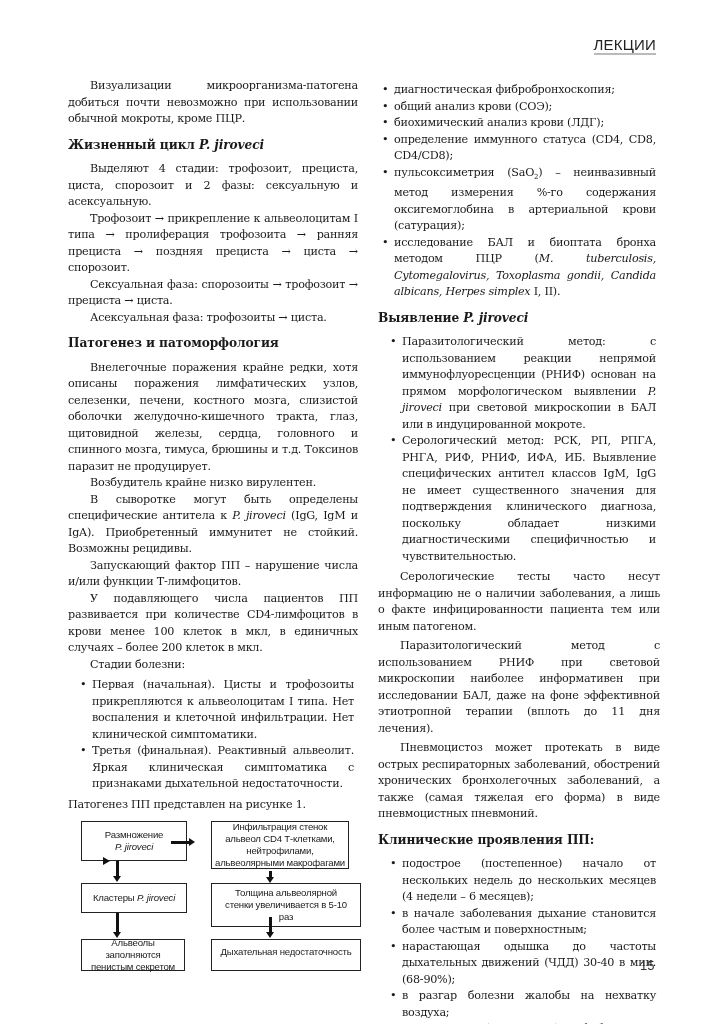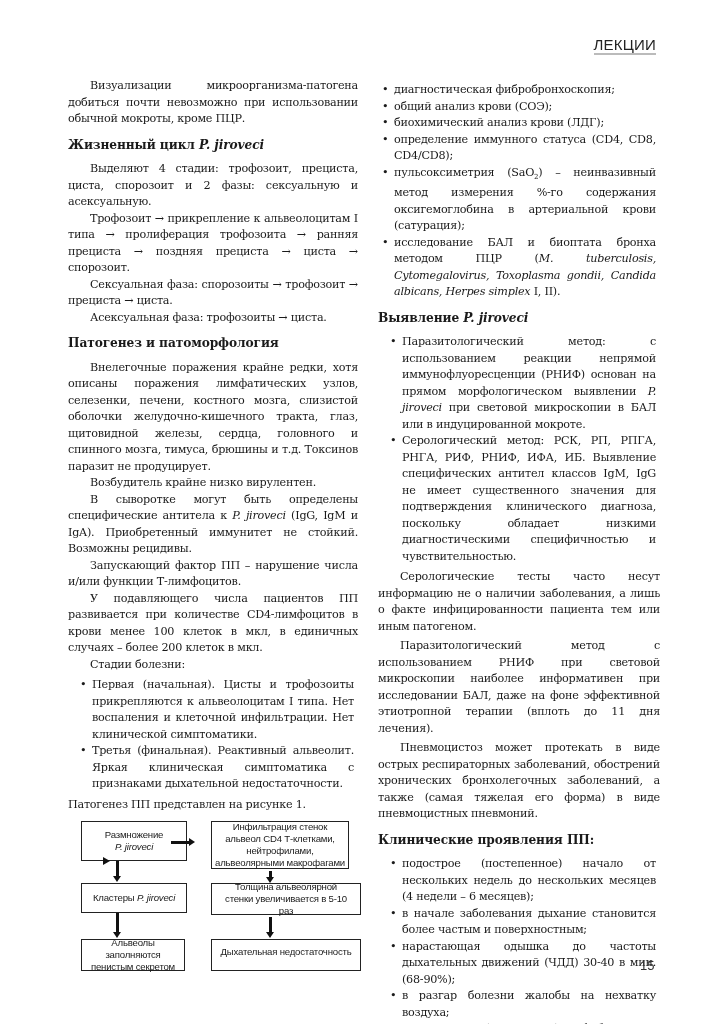--- a/index.html
+++ b/index.html
@@ -64,21 +64,21 @@
   <div class="diagram">
     <div class="box" style="left:0;top:0;width:104px;height:38px;">
       <span>Размножение</span>
       <i>P. jiroveci</i>
     </div>
     <div class="box" style="left:0;top:62px;width:104px;height:28px;">
       <span><span>Кластеры </span><i>P. jiroveci</i></span>
     </div>
     <div class="box" style="left:0;top:118px;width:104px;height:32px;padding:0 2px;box-sizing:border-box;">Альвеолы заполняются пенистым секретом</div>
     <div class="box" style="left:130px;top:0;width:138px;height:48px;padding:0 3px;box-sizing:border-box;">Инфильтрация стенок альвеол CD4 Т-клетками, нейтрофилами, альвеолярными макрофагами</div>
-    <div class="box" style="left:130px;top:62px;width:150px;height:32px;padding:0 8px;box-sizing:border-box;">Толщина альвеолярной стенки увеличивается в 5-10 раз</div>
+    <div class="box" style="left:130px;top:62px;width:150px;height:44px;padding:0 8px;box-sizing:border-box;">Толщина альвеолярной стенки увеличивается в 5-10 раз</div>
     <div class="box" style="left:130px;top:118px;width:150px;height:32px;justify-content:flex-start;padding-top:6px;box-sizing:border-box;">Дыхательная недостаточность</div>
     <div class="arrow-h" style="left:106px;top:20px;width:18px;"></div>
     <div class="tri-r" style="left:38px;top:36px;"></div>
     <div class="arrow-v" style="left:51px;top:40px;height:16px;"></div>
     <div class="arrow-v" style="left:51px;top:92px;height:20px;"></div>
     <div class="arrow-v" style="left:204px;top:50px;height:7px;"></div>
     <div class="arrow-v" style="left:204px;top:96px;height:16px;"></div>
   </div>
 
 </div>

